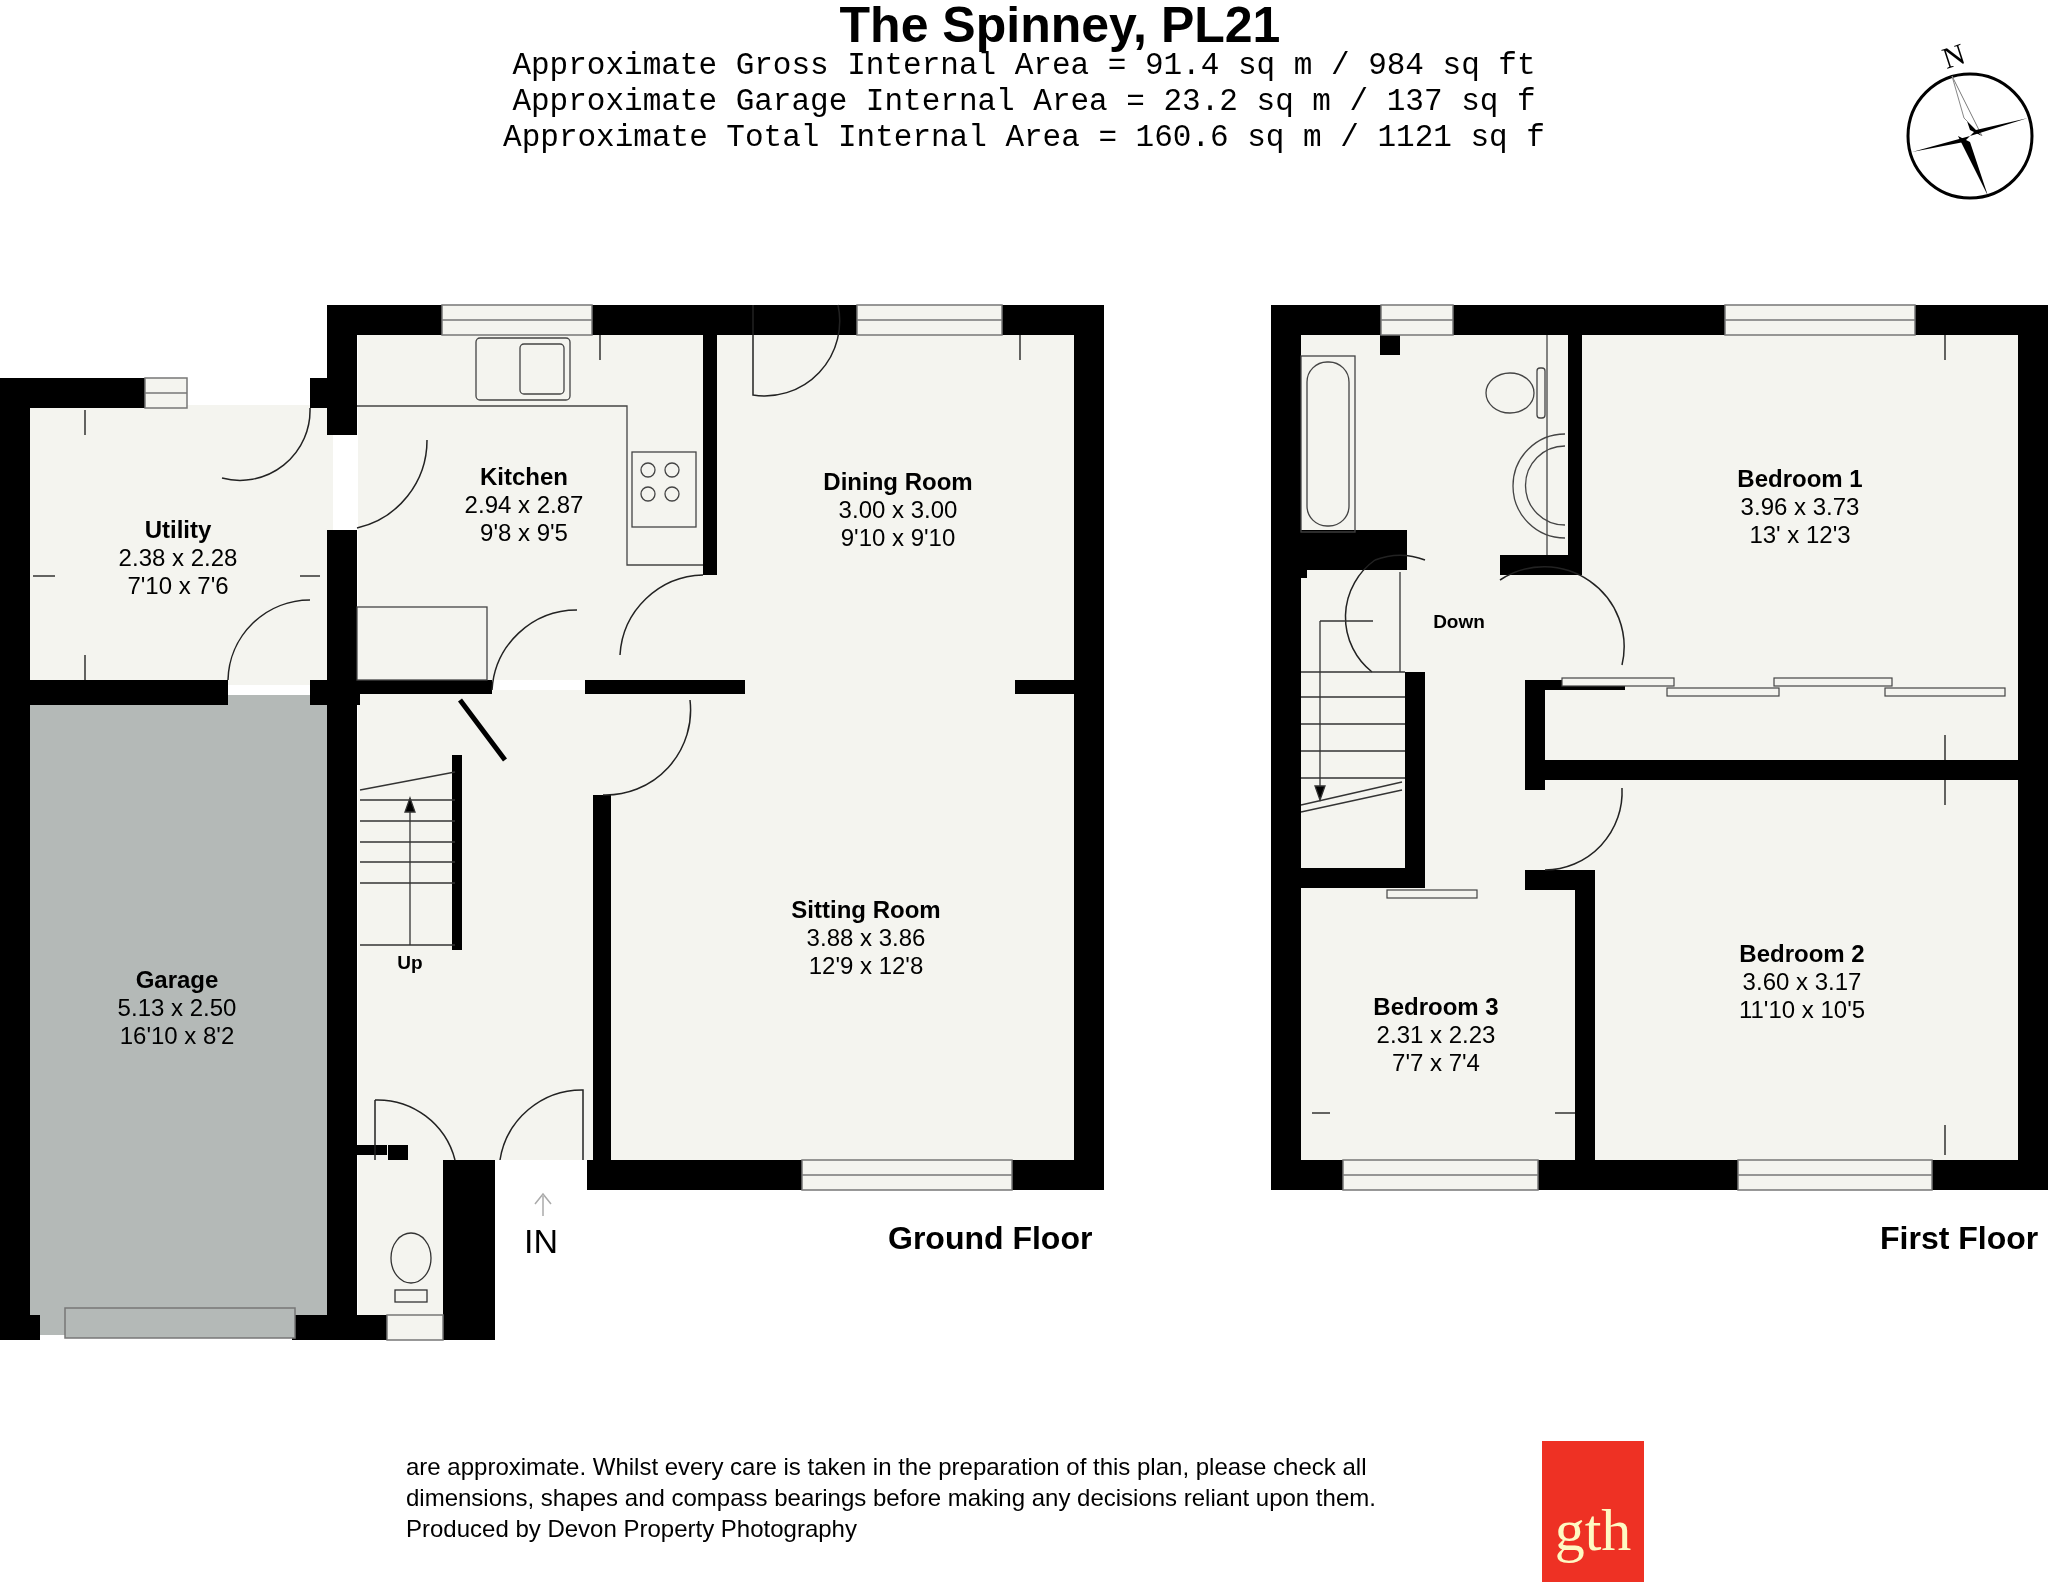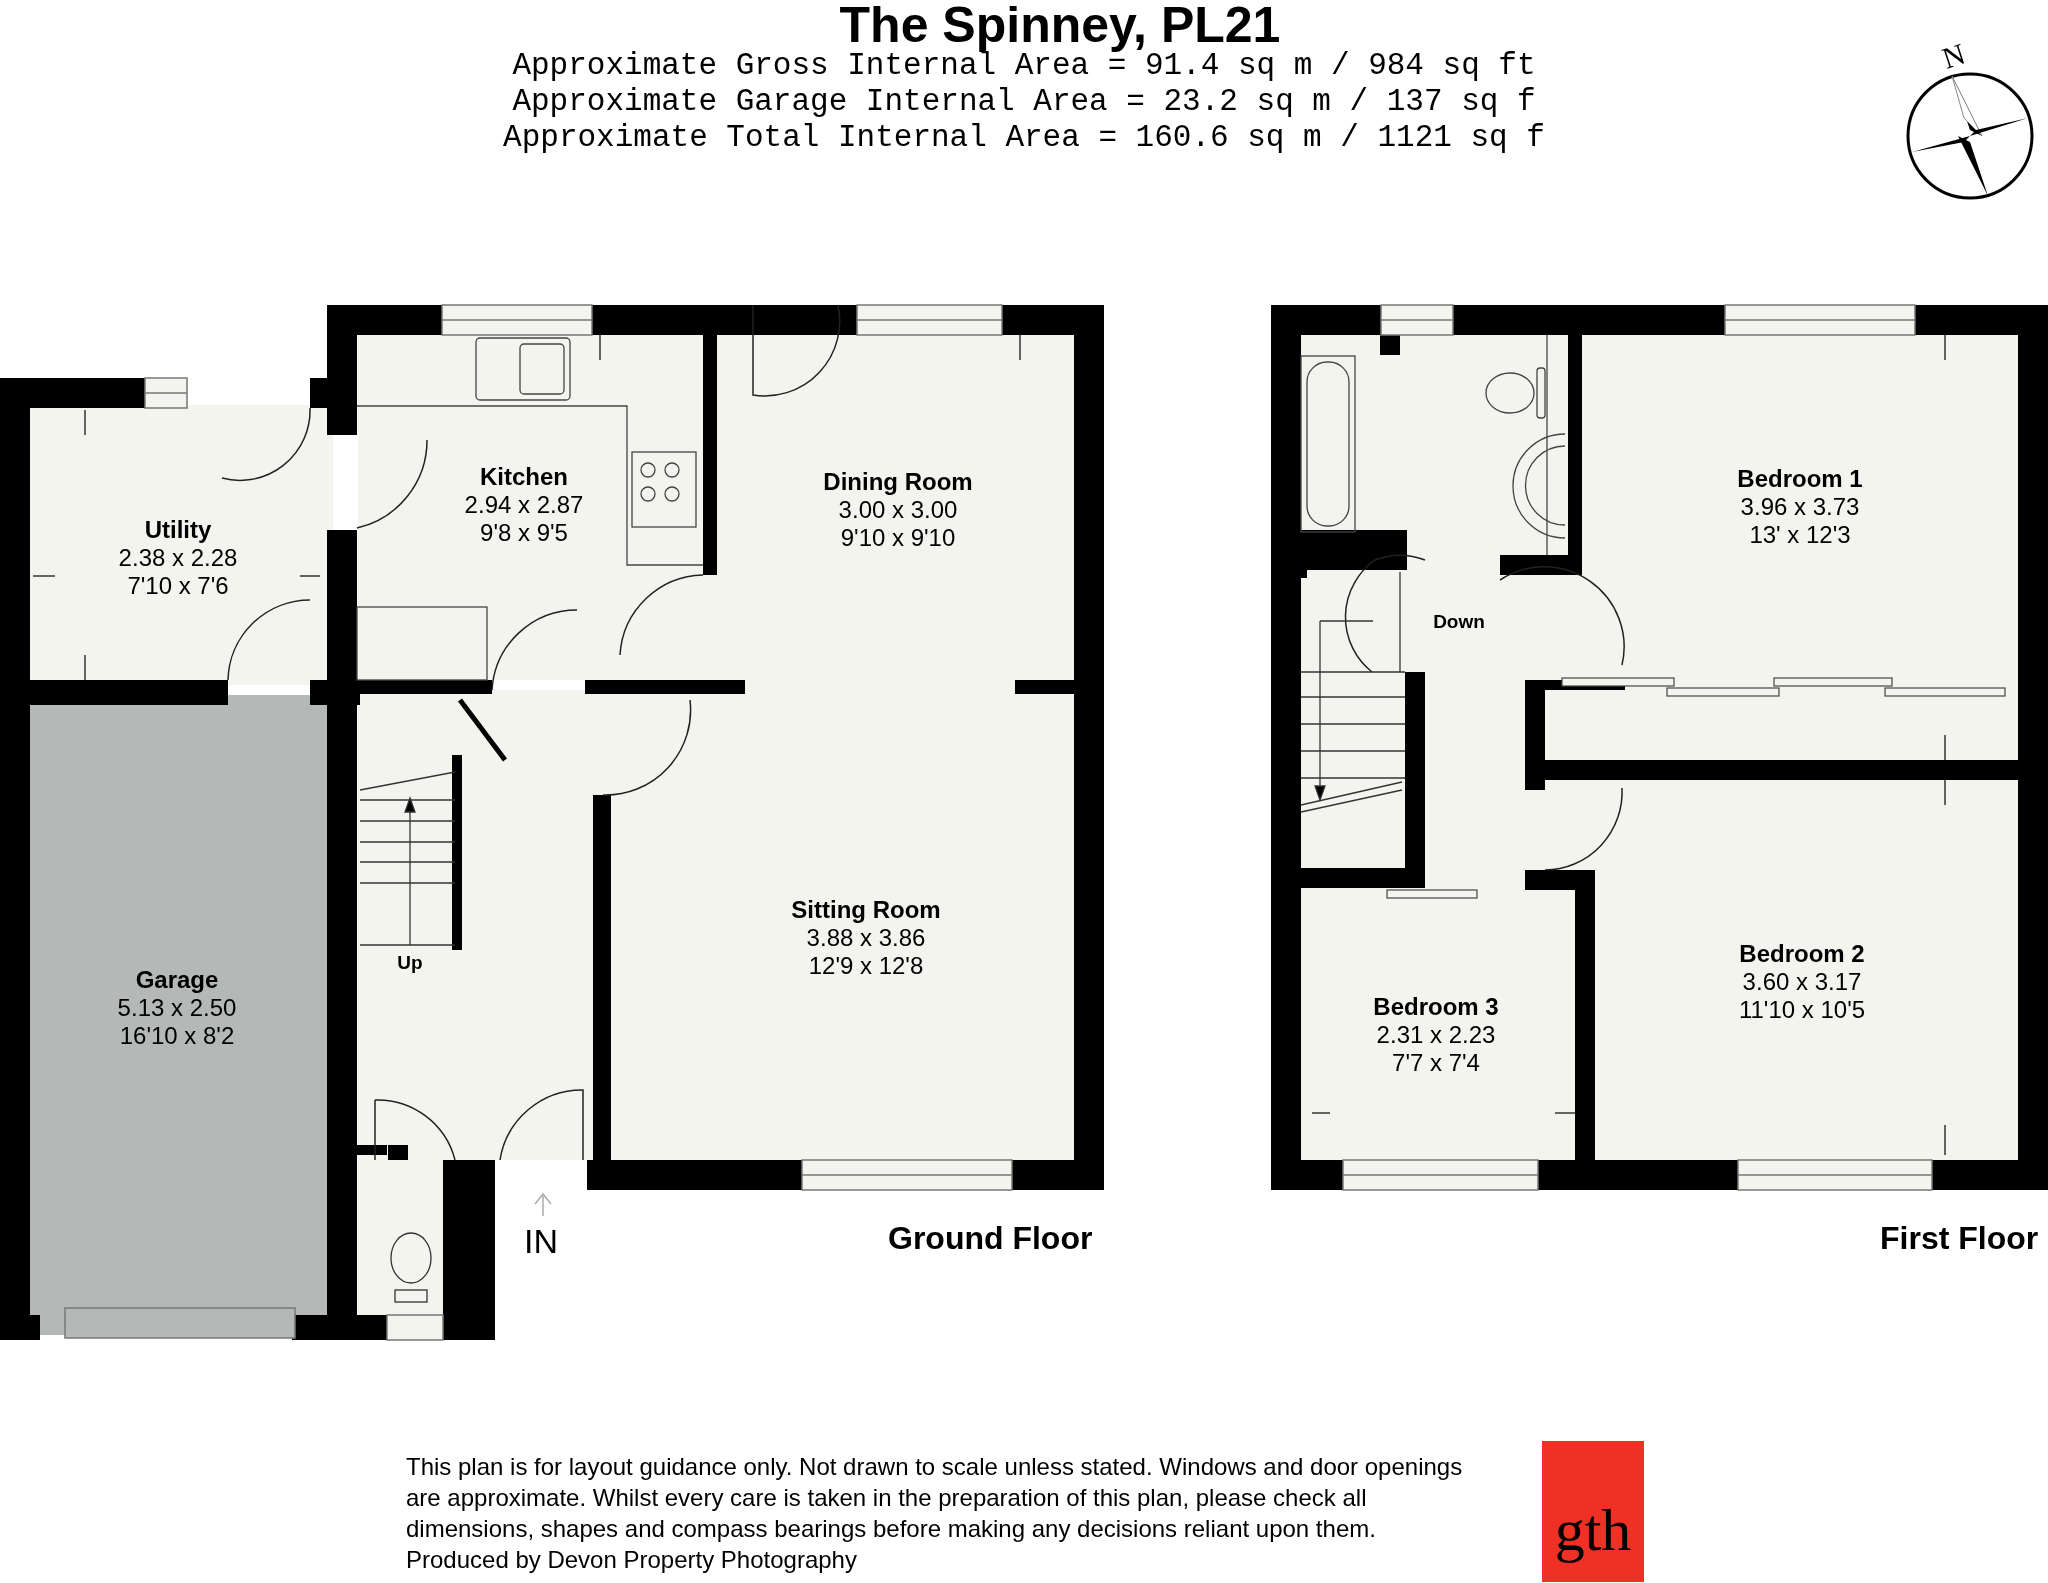--- a/index.html
+++ b/index.html
@@ -5,21 +5,21 @@
   html,body{margin:0;padding:0;background:#ffffff;}
   body{width:2048px;height:1583px;position:relative;overflow:hidden;font-family:"Liberation Sans",sans-serif;color:#000;}
   .title{position:absolute;left:0;width:2048px;top:0;text-align:center;font-weight:bold;font-size:50px;line-height:50px;padding-left:36px;}
   .sub{position:absolute;left:0;width:1520px;text-align:center;font-size:31px;line-height:36px;font-family:Liberation Mono, monospace;}
   svg{position:absolute;left:0;top:0;}
   .lbl{font-family:"Liberation Sans",sans-serif;}
   .rname{font-weight:bold;font-size:24px;}
   .rdim{font-size:24px;}
   .floor{position:absolute;font-weight:bold;font-size:32px;}
   .disc{position:absolute;left:406px;top:1451px;font-size:24px;line-height:31px;width:1130px;}
-  .logo{position:absolute;left:1542px;top:1441px;width:102px;height:141px;background:#ee3124;color:#000000;font-family:"Liberation Serif",serif;font-size:60px;text-align:center;line-height:1;}
+  .logo{position:absolute;left:1542px;top:1441px;width:102px;height:141px;background:#ee3124;color:#fef9c3;font-family:"Liberation Serif",serif;font-size:60px;text-align:center;line-height:1;}
   .logo span{position:absolute;bottom:22px;left:0;width:100%;}
   .in{position:absolute;left:524px;top:1222px;font-size:34px;}
 </style>
 </head>
 <body>
 
 <div class="title">The Spinney, PL21</div>
 <div class="sub" style="top:48px;left:264px;">Approximate Gross Internal Area = 91.4 sq m / 984 sq ft</div>
 <div class="sub" style="top:84px;left:264px;">Approximate Garage Internal Area = 23.2 sq m / 137 sq f</div>
 <div class="sub" style="top:120px;left:264px;">Approximate Total Internal Area = 160.6 sq m / 1121 sq f</div>
@@ -268,21 +268,20 @@
 
     <text x="1459" y="628" font-weight="bold" font-size="19">Down</text>
   </g>
 </svg>
 
 <div class="in">IN</div>
 <div class="floor" style="left:888px;top:1220px;">Ground Floor</div>
 <div class="floor" style="left:1880px;top:1220px;">First Floor</div>
 
 <div class="disc">
-  <div>This plan is for layout guidance only. Not drawn to scale unless stated. Windows and door openings</div>
   <div>are approximate. Whilst every care is taken in the preparation of this plan, please check all</div>
   <div>dimensions, shapes and compass bearings before making any decisions reliant upon them.</div>
   <div>Produced by Devon Property Photography</div>
 </div>
 
 <div class="logo">
     <span>gth</span>
   </div>
 
 </body></html>

